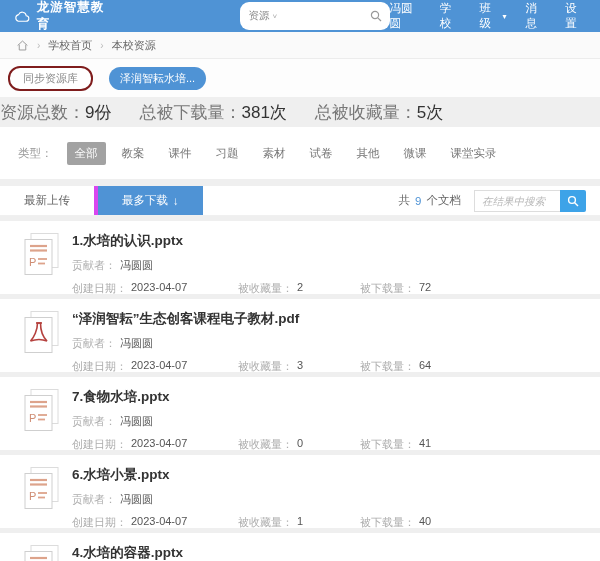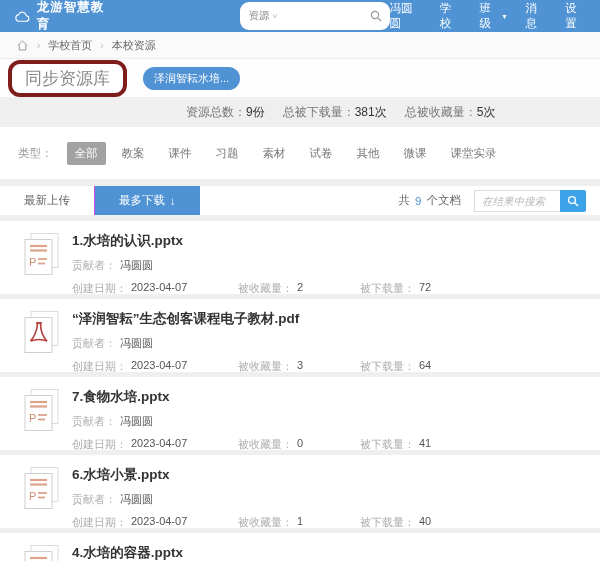--- a/index.html
+++ b/index.html
@@ -19,42 +19,42 @@
   .hnav .caret { font-size:8px; }
 
   
   .crumbbar { height:27px; background:#fafafa; border-bottom:1px solid #ececec;
     display:flex; align-items:center; padding:0 16px; font-size:11px; color:#666; gap:8px; }
   .crumbbar .sep { color:#bbb; font-size:10px; }
   .crumbbar .item { cursor:pointer; }
 
   
   .pillrow { background:#fdfdfd; height:38px; display:flex; align-items:center; padding:0 8px; gap:16px; }
-  .pill-outline { border:4px solid #7f1d1d; border-radius:12px; background:#fff;
-    color:#888; font-size:17px; padding:3px 13px; cursor:pointer;text-align:right; }
+  .pill-outline { border:2px solid #7f1d1d; border-radius:12px; background:#fff;
+    color:#888; font-size:11px; padding:3px 13px; cursor:pointer;text-align:right; }
   .pill-solid { background:#4f93d5; border-radius:12px; color:#fff; font-size:11px; padding:4px 11px; cursor:pointer; }
 
   
-  .stats { height:30px; background:#efefef; display:flex; align-items:center; padding-left:186px; gap:18px; font-size:12px; }
+  .stats { height:30px; background:#efefef; display:flex; align-items:center; gap:28px; font-size:17px; }
   .stats .lab { color:#777; }
   .stats .val { color:#333; }
 
   
   .filter { height:52px; background:#fff; display:flex; align-items:center; padding:12px 18px; font-size:11.5px; }
   .filter .flab { color:#999; margin-right:14px; }
   .fopt { color:#777; padding:4px 8px; margin-right:8px; cursor:pointer; border-radius:2px; }
   .fopt.sel { background:#a2a2a2; color:#fff; }
 
   .gap7 { height:7px; background:#efefef; }
   .gap5 { height:5px; background:#efefef; }
 
   
   .sortbar { height:30px; background:#fff; display:flex; align-items:stretch; border-bottom:1px solid #f0f0f0; }
   .stab { display:flex; align-items:center; padding:0 24px; font-size:11.5px; color:#666;
-    border-right:1px solid #d946ef; cursor:pointer; gap:5px; }
+    border-right:4px solid #d946ef; cursor:pointer; gap:5px; }
   .stab.active { background:#4f93d5; color:#fff; border-right:none; }
   .sright { margin-left:auto; display:flex; align-items:center; font-size:11.5px; color:#666; padding-right:14px; gap:3px; }
   .sright .cnt { color:#4f93d5; margin:0 2px; }
   .rsearch { margin-left:10px; display:flex; }
   .rsearch input { width:86px; height:22px; border:1px solid #ddd; border-right:none; font-size:10.5px;
     padding:0 7px; color:#555; outline:none;font-style:italic; }
   .rsearch input::placeholder { color:#b8b8b8; }
   .rsearch button { width:26px; height:22px; background:#3da3e8; border:none; border-radius:0 2px 2px 0;
     cursor:pointer; display:flex; align-items:center; justify-content:center; }
 

